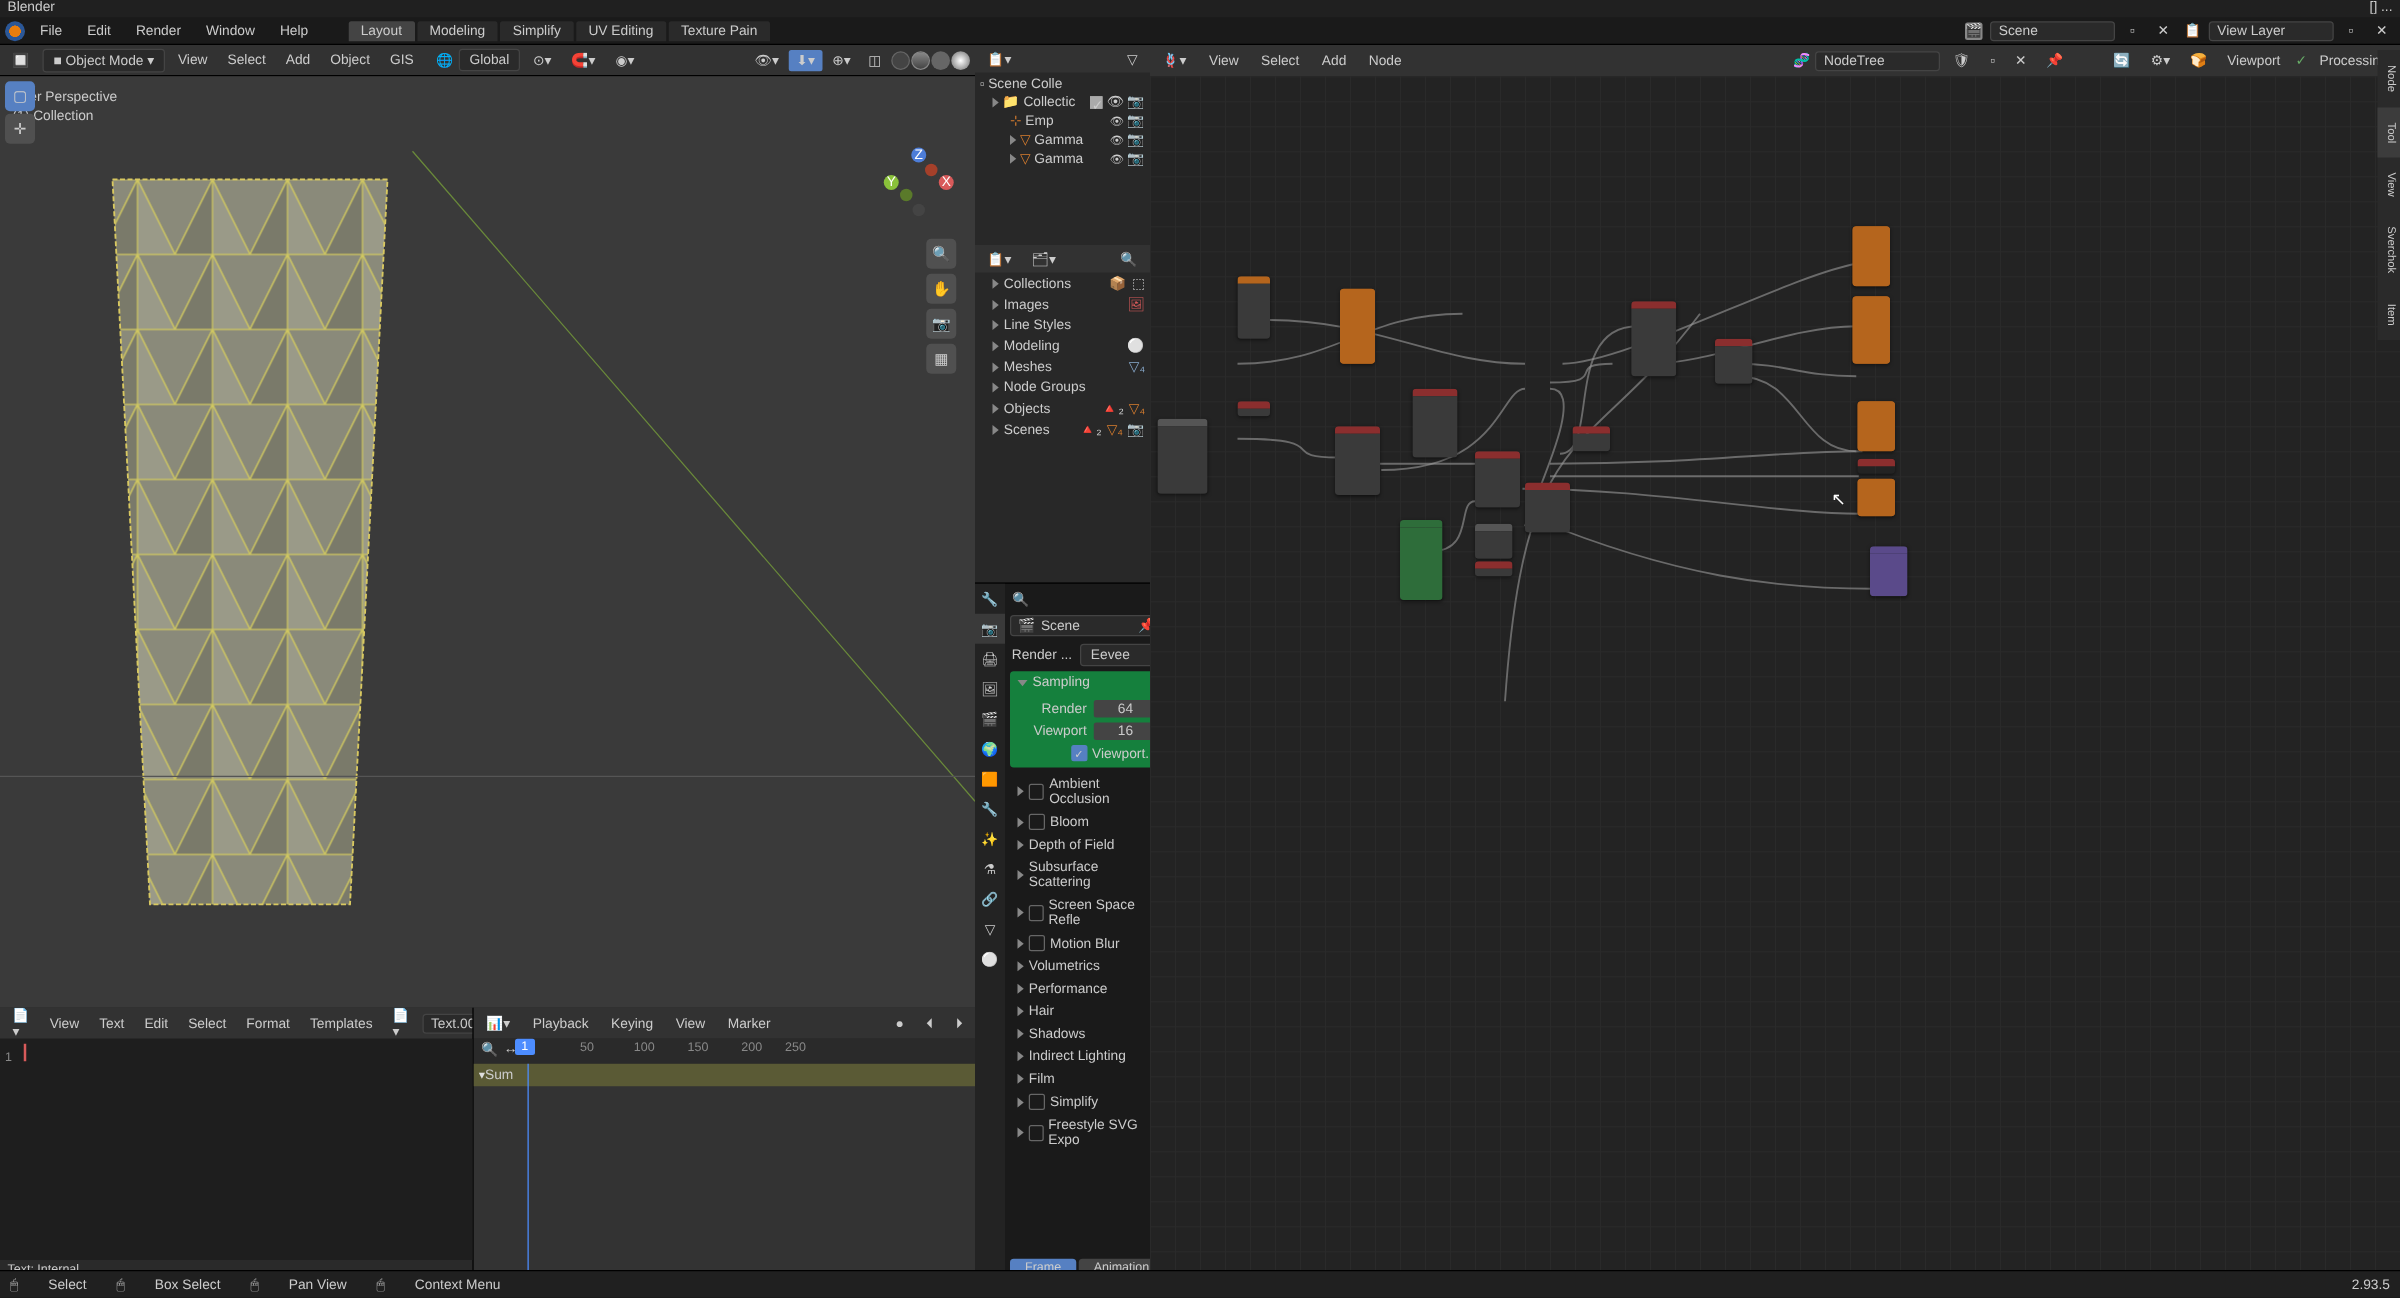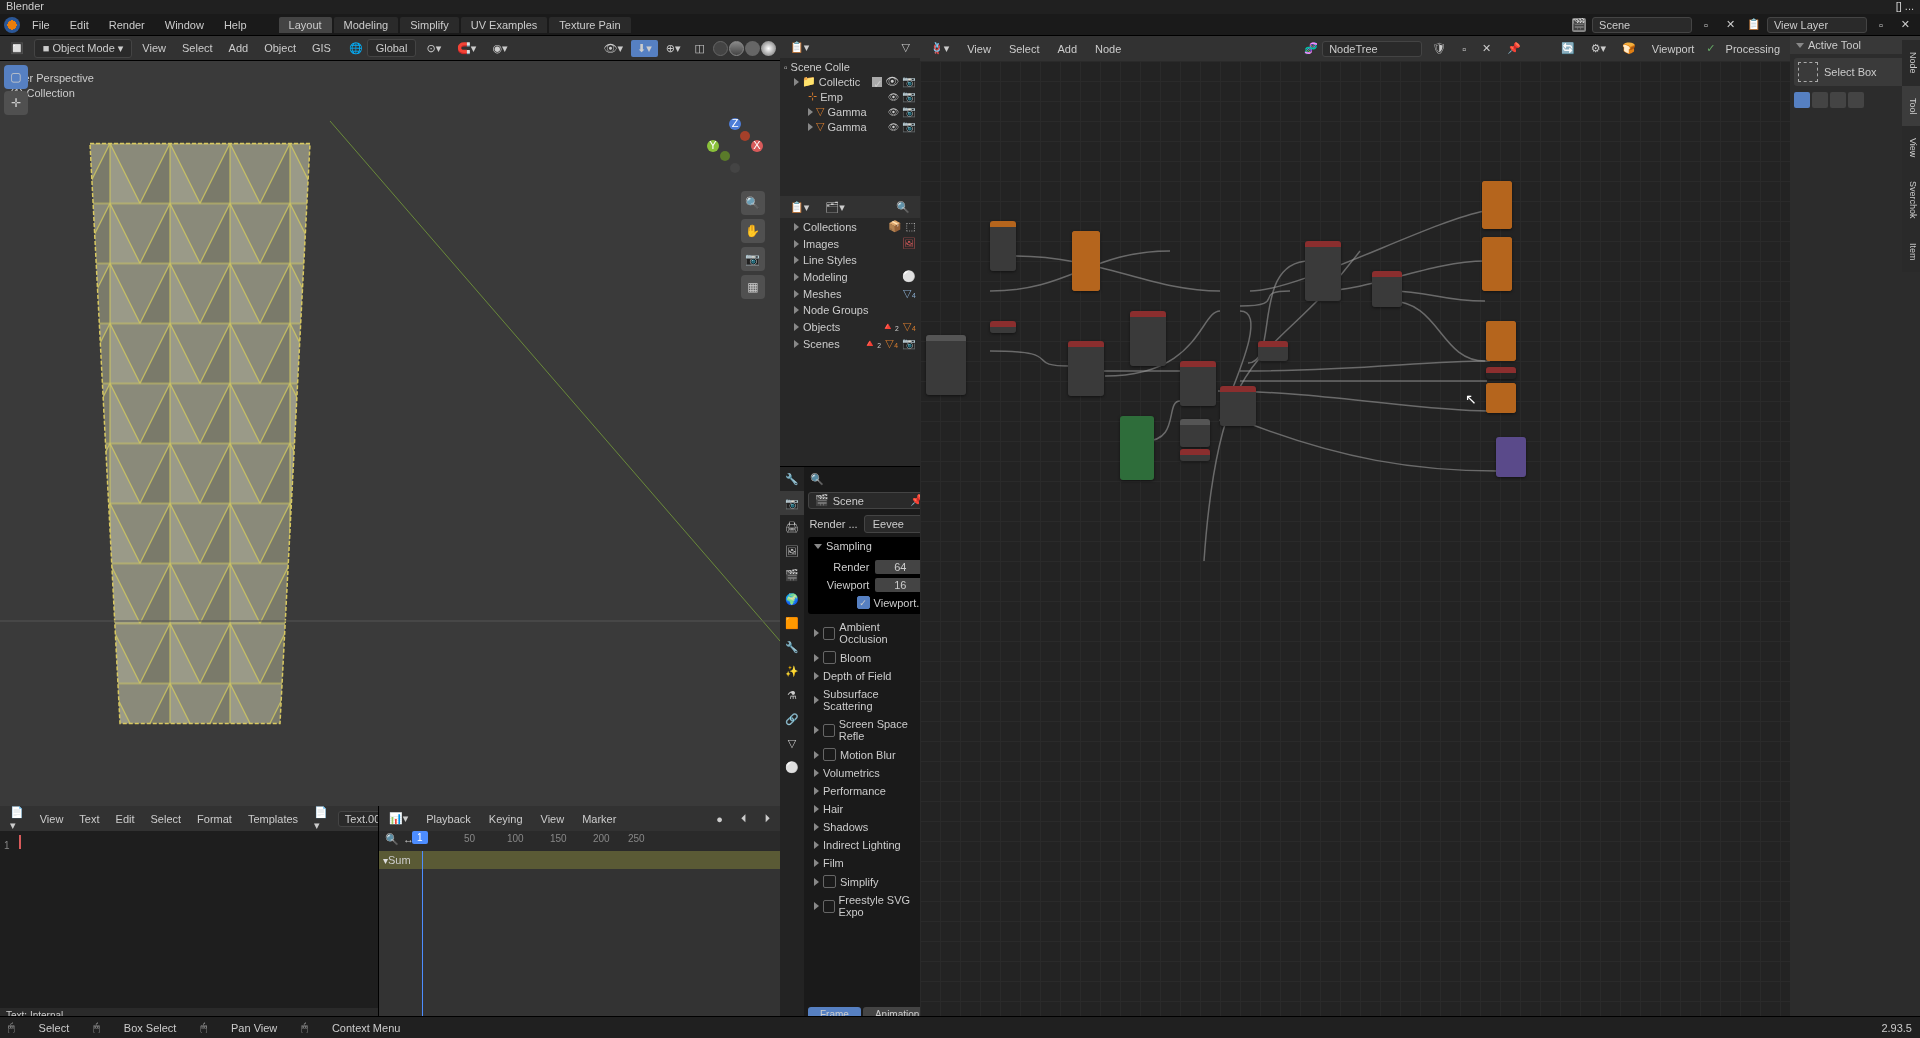--- a/index.html
+++ b/index.html
@@ -40,21 +40,21 @@
 .out-row { display: flex; align-items: center; padding: 1px 4px; gap: 3px; font-size: 10px; cursor: pointer; }
 .out-eye { margin-left: auto; font-size: 9px; }
 
 .blend-data { background: #282828; }
 .blend-header { height: 22px; background: #323232; display: flex; align-items: center; padding: 0 4px; gap: 4px; }
 .blend-row { display: flex; align-items: center; padding: 2px 4px 2px 14px; gap: 4px; cursor: pointer; font-size: 10px; }
 .props-tabs { width: 24px; background: #232323; display: flex; flex-direction: column; }
 .ptab { width: 24px; height: 24px; display: flex; align-items: center; justify-content: center; cursor: pointer; font-size: 11px; }
 .ptab.active { background: #3a3a3a; }
 .props-body { flex: 1; padding: 4px; display: flex; flex-direction: column; gap: 2px; }
-.prop-section { background: #000000; border-radius: 3px; margin-bottom: 2px; }
+.prop-section { background: #15803d; border-radius: 3px; margin-bottom: 2px; }
 .sec-header { padding: 3px 6px; cursor: pointer; display: flex; align-items: center; gap: 4px; font-size: 10px; }
 .sec-body { padding: 3px 6px; }
 .prop-row { display: flex; align-items: center; padding: 2px 0; font-size: 10px; }
 .prop-label { flex: 1; text-align: right; padding-right: 6px; }
 .prop-val { width: 50px; background: #444; text-align: center; border-radius: 2px; padding: 1px 2px; }
 .checkbox { width: 13px; height: 13px; border: 1px solid #666; border-radius: 2px; display: inline-flex; align-items: center; justify-content: center; font-size: 9px; }
 .checkbox.checked { background: #5680c2; border-color: #5680c2; }
 
 .node-col { flex: 1; background: #1d1d1d; display: flex; flex-direction: column; position: relative; }
 .node-header { height: 25px; background: #323232; display: flex; align-items: center; padding: 0 4px; gap: 6px; }
@@ -106,21 +106,21 @@
   <span style="width:16px;height:16px;background:radial-gradient(circle,#e87d0d 40%,#2b5797 42%);border-radius:50%"></span>
   <span class="menu-item">File</span>
   <span class="menu-item">Edit</span>
   <span class="menu-item">Render</span>
   <span class="menu-item">Window</span>
   <span class="menu-item">Help</span>
   <div class="tab-row">
     <span class="tab active">Layout</span>
     <span class="tab">Modeling</span>
     <span class="tab">Simplify</span>
-    <span class="tab">UV Examples</span>
+    <span class="tab">UV Editing</span>
     <span class="tab">Texture Pain</span>
   </div>
   <div style="margin-left:auto;display:flex;gap:6px;align-items:center">
     <span style="width:14px;height:14px;background:#888;border-radius:2px">🎬</span>
     <div class="field-box" style="width:100px">Scene</div>
     <span class="btn-sm">▫</span>
     <span class="btn-sm">✕</span>
     <span>📋</span>
     <div class="field-box" style="width:100px">View Layer</div>
     <span class="btn-sm">▫</span>
@@ -582,37 +582,20 @@
         </div>
       <div class="node n-purple" style="left:576px;top:376px;width:30px;height:40px">
           <div class="node-hdr"></div>
           <div class="node-body" style="height:34px"></div>
         </div>
 
       <div class="cursor-arrow" style="left:545px;top:330px">↖</div>
     </div>
   </div>
 
-  <div class="right-sidebar">
-    <div class="rs-header">
-        <span class="tri down"></span>
-        <span>Active Tool</span>
-      </div>
-    <div class="rs-tool">
-      <div class="rs-tool-icon"></div>
-      <span>Select Box</span>
-      <span style="margin-left:auto;font-size:8px">▾</span>
-    </div>
-    <div class="rs-modes">
-      <div class="active"></div>
-      <div></div>
-      <div></div>
-      <div></div>
-    </div>
-  </div>
 
   <div class="vtabs">
     <div class="vtab">Node</div>
     <div class="vtab active">Tool</div>
     <div class="vtab">View</div>
     <div class="vtab">Sverchok</div>
     <div class="vtab">Item</div>
   </div>
 </div>
 

